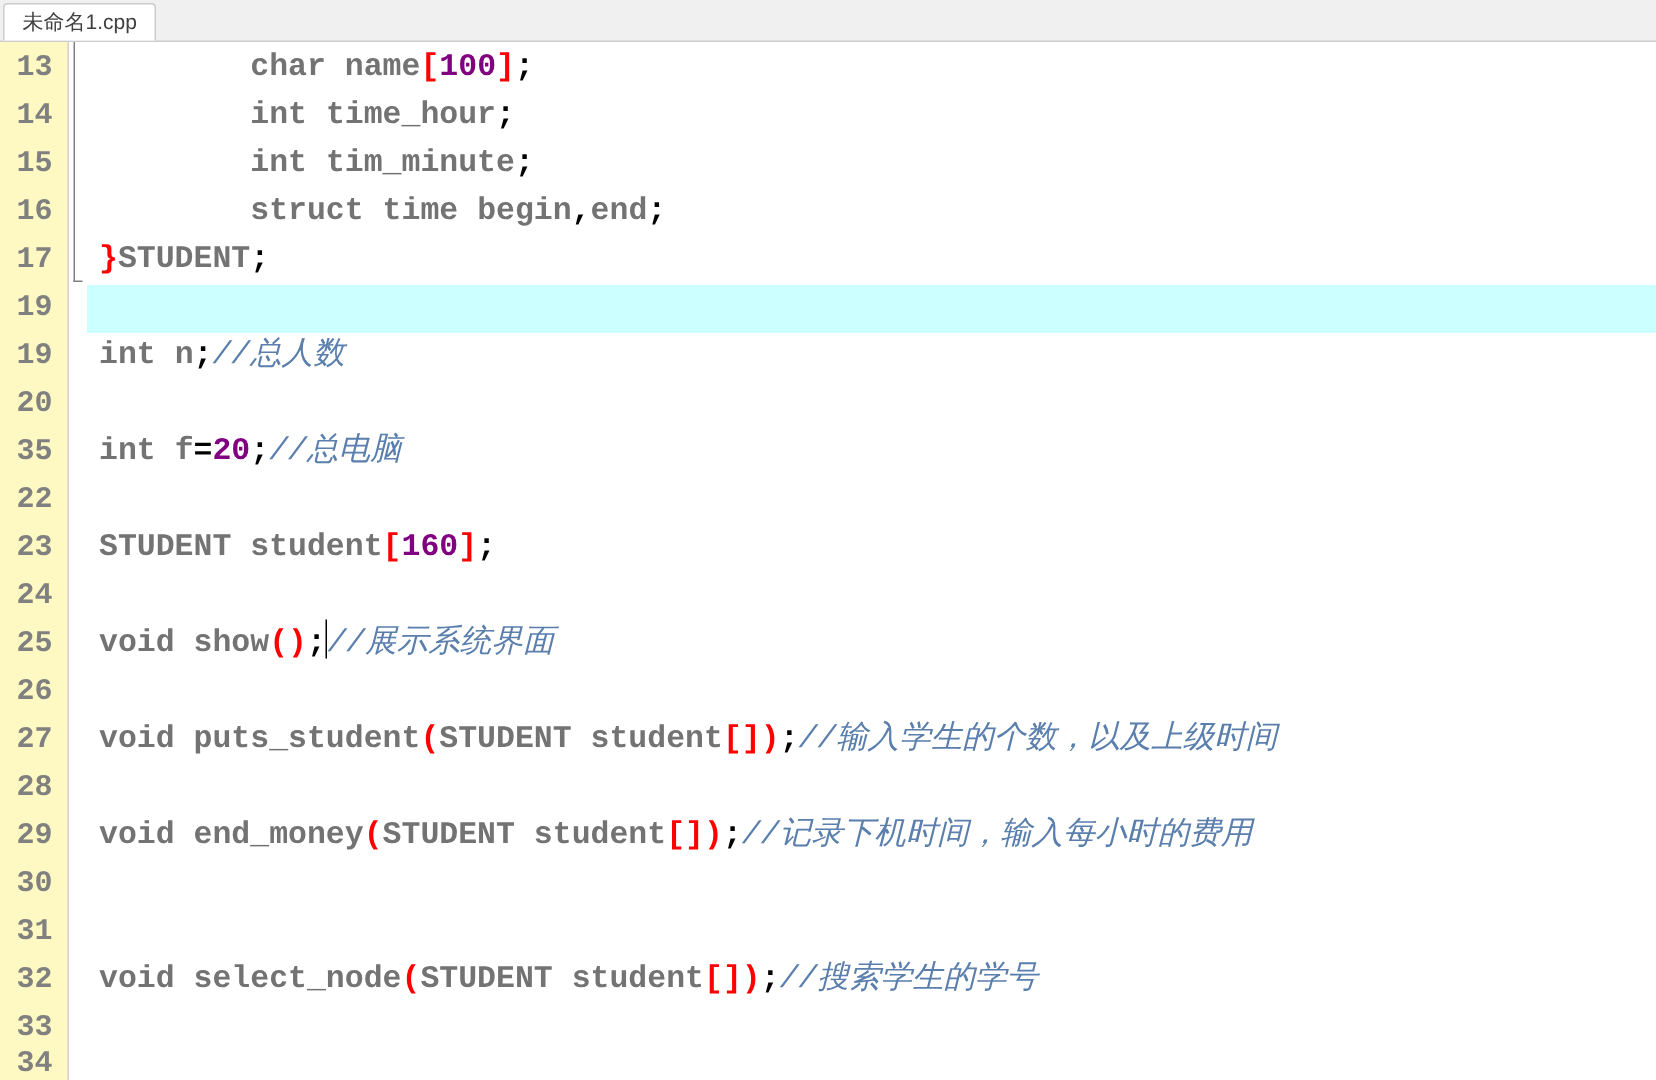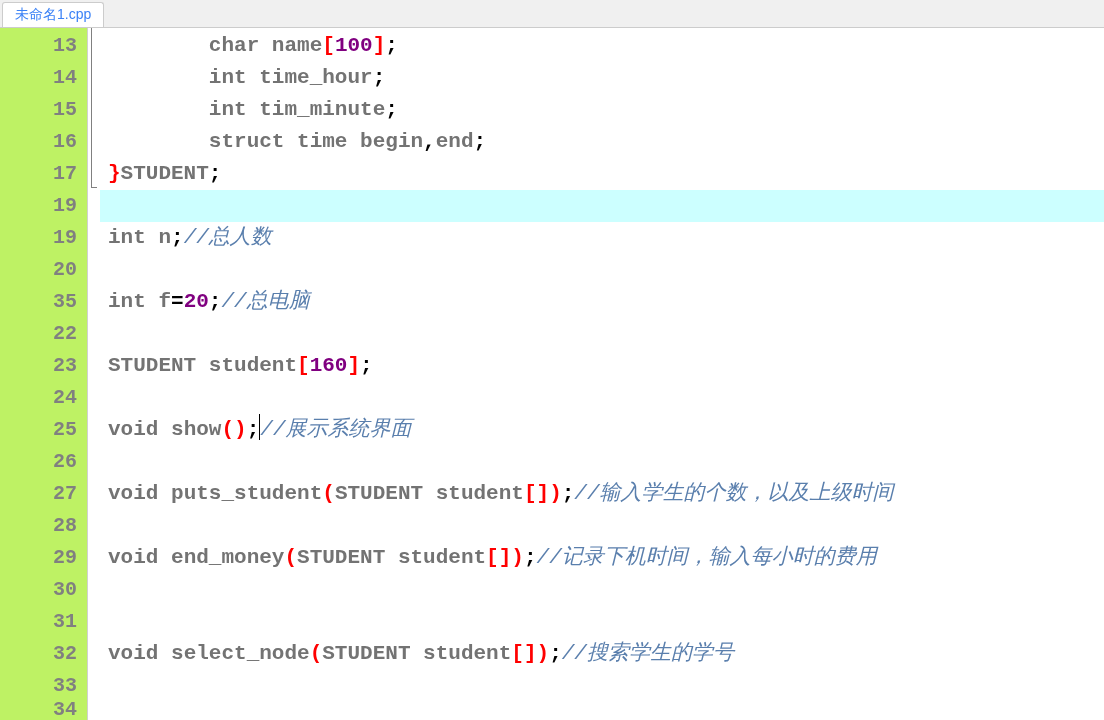--- a/index.html
+++ b/index.html
@@ -18,33 +18,33 @@
       display: flex;
       align-items: flex-end;
     }
     .tab {
       background: #ffffff;
       border: 1px solid #ccc;
       border-bottom: none;
       padding: 3px 12px;
       font-size: 14px;
       font-family: sans-serif;
-      color: #3b82f6;
+      color: #404040;
       border-radius: 3px 3px 0 0;
       margin-left: 2px;
     }
     .editor {
       display: flex;
       height: calc(100% - 28px);
       overflow: hidden;
     }
     .gutter {
-      background: #bef264;
+      background: #fef9c3;
       border-right: 1px solid #d0d0d0;
-      width: 88px;
+      width: 46px;
       flex-shrink: 0;
       padding-top: 2px;
     }
     .line-number {
       text-align: right;
       padding-right: 10px;
       color: #808080;
       font-weight: bold;
       height: 32px;
       line-height: 32px;

